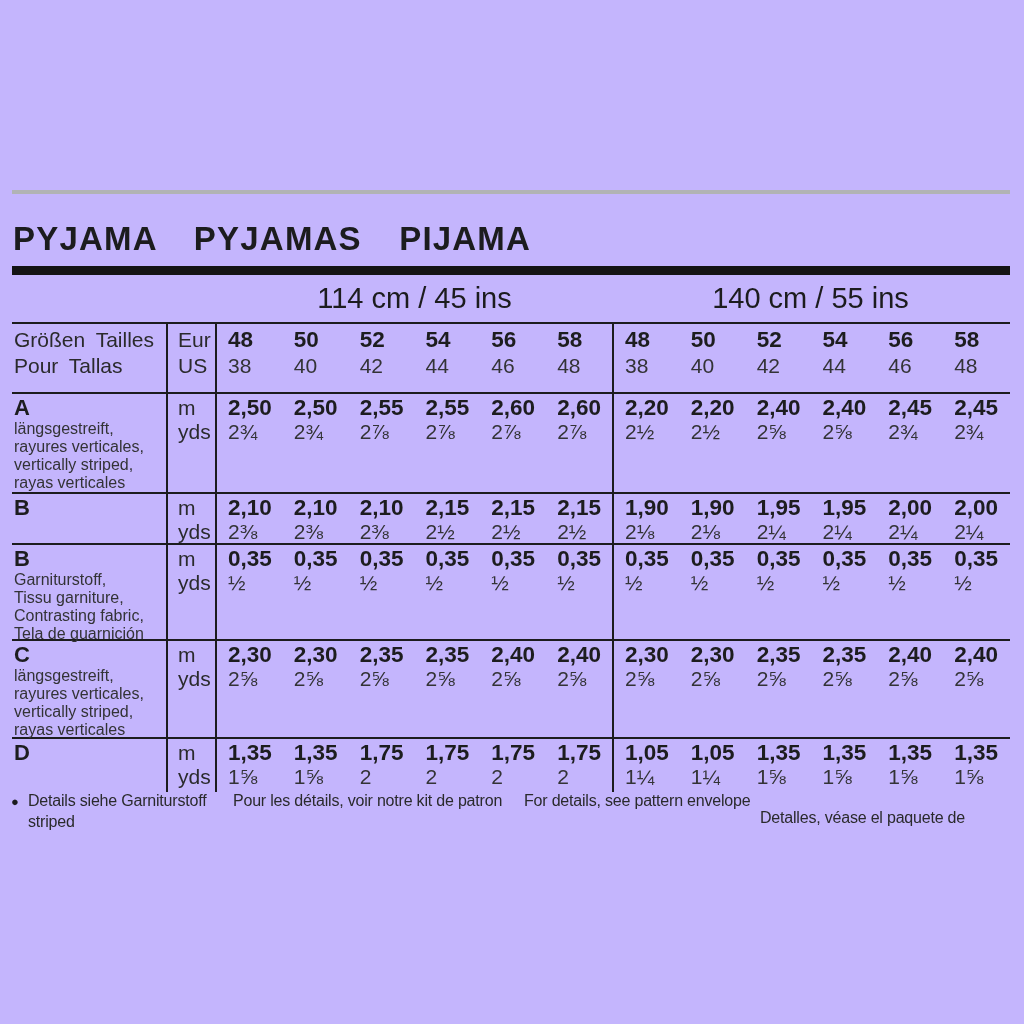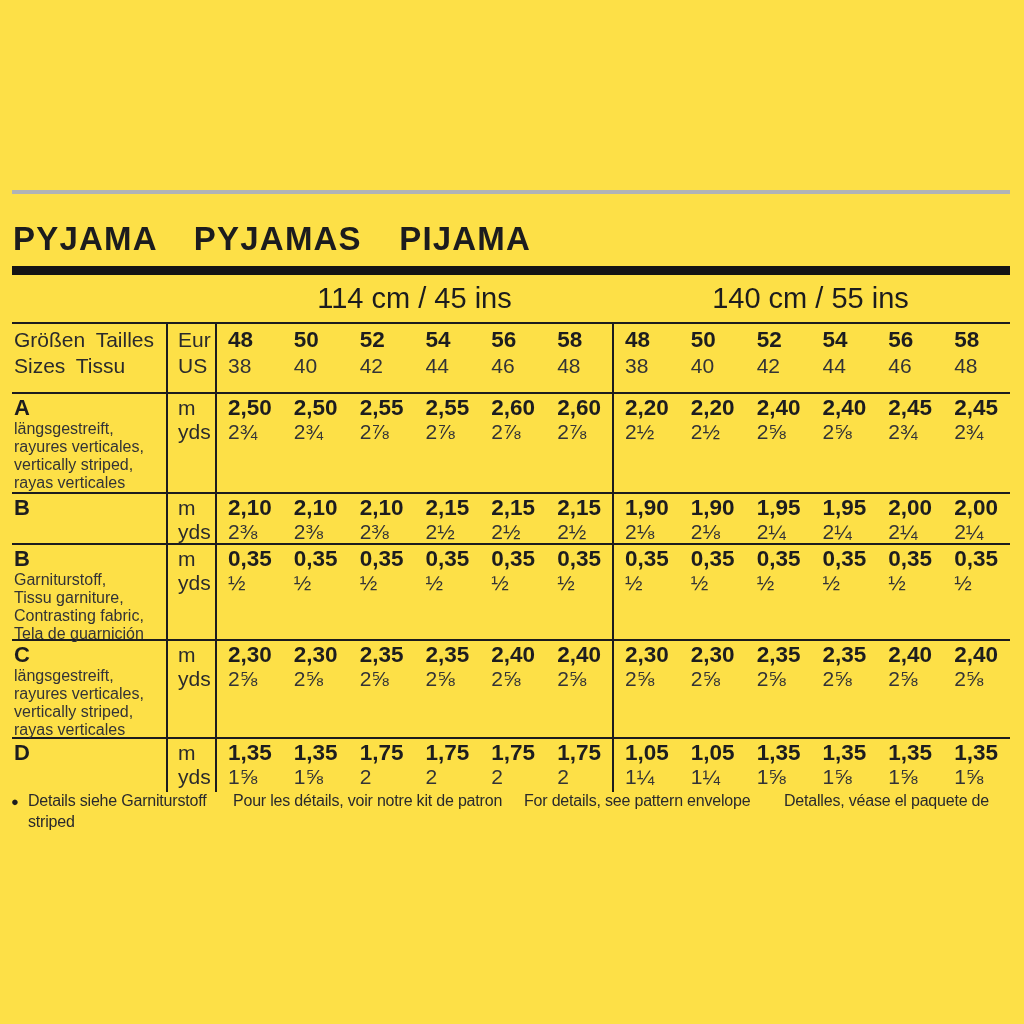--- a/index.html
+++ b/index.html
@@ -1,17 +1,17 @@
 <!DOCTYPE html>
 <html><head>
 <meta charset="utf-8">
 <style>
   html,body {margin:0; padding:0; background:#ffffff;}
   .page {
-    position:relative; width:1024px; height:1024px; background:#fde047;
+    position:relative; width:1024px; height:1024px; background:#c4b5fd;
     font-family:"Liberation Sans","DejaVu Sans",sans-serif; color:#222;
     overflow:hidden;
   }
   .gray-rule {position:absolute; left:12px; top:190px; width:998px; height:4px; background:#b1b3b5;}
   .title {
     position:absolute; left:13px; top:220px; font-size:33px; font-weight:700;
     letter-spacing:1.2px; word-spacing:27px; color:#1c1c1e; white-space:nowrap;
   }
   .title-bar {position:absolute; left:12px; top:266px; width:998px; height:9px; background:#141414;}
   .wh {position:absolute; top:282px; font-size:29px; color:#1c1c1e; text-align:center; white-space:nowrap;}
@@ -46,21 +46,21 @@
   .unit-line {font-size:21px; line-height:24px; color:#2a2a2c;}
   .h-header .unit-line {line-height:26px; word-spacing:0;}
   .row-letter {font-size:22px; font-weight:700; line-height:24px; color:#1d1d1f;}
   .desc-line {font-size:16px; line-height:18px; color:#333336; white-space:nowrap;}
 
   .footer-bullet {position:absolute; left:11px; top:794px; font-size:13px; color:#1c1c1e;}
   .fnote {position:absolute; top:790px; font-size:16px; letter-spacing:-0.2px; color:#2a2a2c; white-space:nowrap; line-height:22px;}
   .fn-de {left:28px;}
   .fn-fr {left:233px;}
   .fn-en {left:524px;}
-  .fn-es {left:784px;}
+  .fn-es {left:760px;margin-top:17px;}
   .fn-wrap {left:28px; top:811px;}
 </style>
 </head>
 <body>
 
 <div class="page">
 
   <div class="gray-rule"></div>
 
   <div class="title">PYJAMA PYJAMAS PIJAMA</div>
@@ -68,21 +68,21 @@
   <div class="title-bar"></div>
 
   <div class="wh wh-114">114 cm / 45 ins</div>
   <div class="wh wh-140">140 cm / 55 ins</div>
 
   <div class="ftable">
 
     <div class="trow h-header">
       <div class="cell label-cell">
         <div class="hdr-line">Größen Tailles</div>
-        <div class="hdr-line">Sizes Tissu</div>
+        <div class="hdr-line">Pour Tallas</div>
       </div>
       <div class="cell unit-cell">
         <div class="unit-line">Eur</div>
         <div class="unit-line">US</div>
       </div>
       <div class="group g114">
           <div class="dcell">
             <div class="vtop">48</div>
             <div class="vbot">38</div>
           </div>

